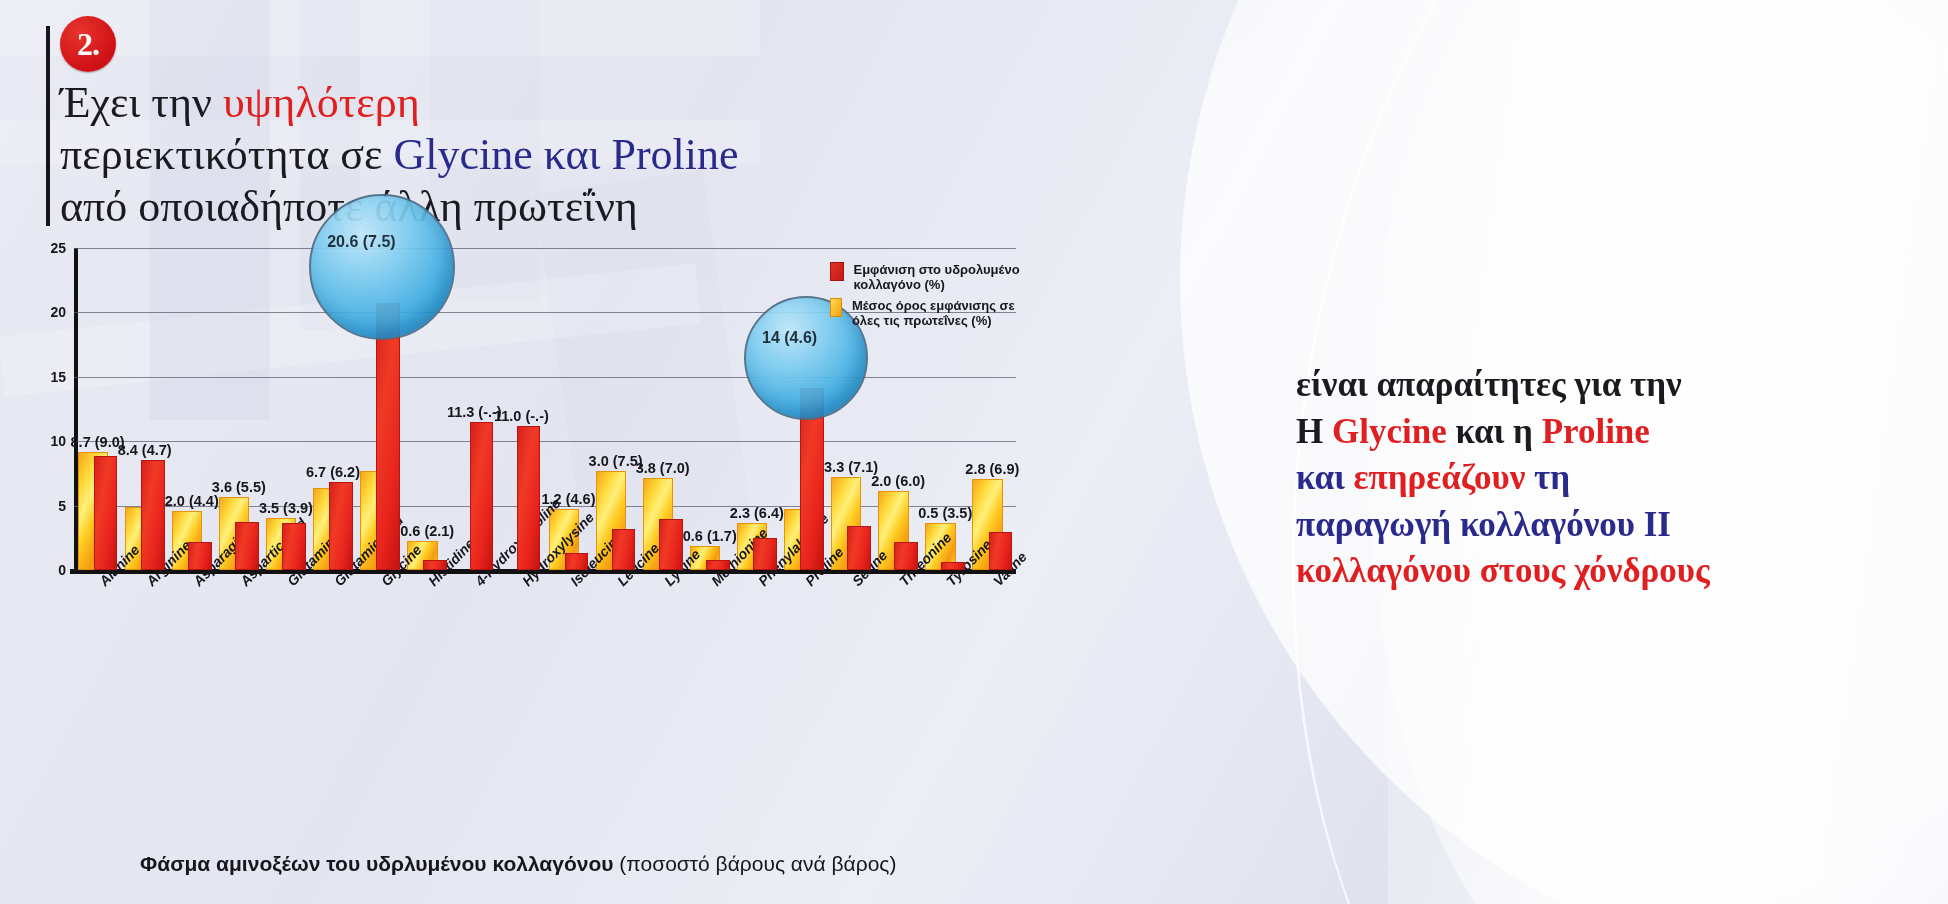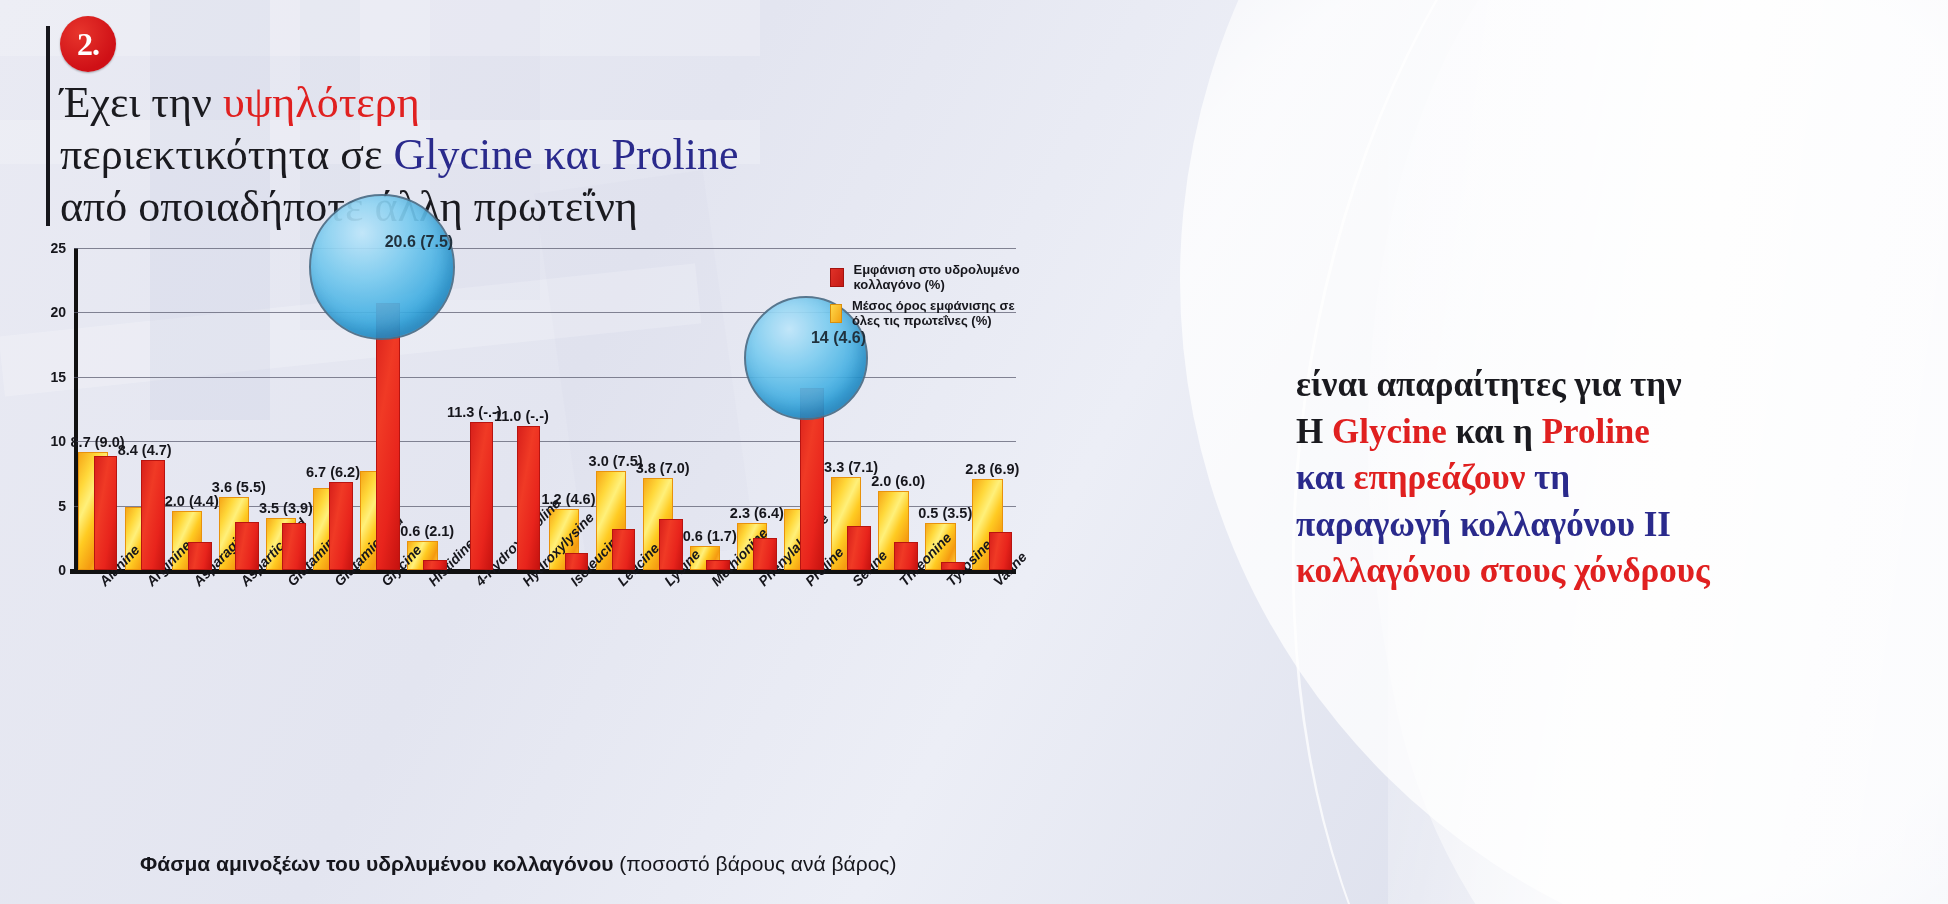--- a/index.html
+++ b/index.html
@@ -68,25 +68,25 @@
   .dlabel{position:absolute;left:50%;transform:translateX(-50%);white-space:nowrap;
     font-size:14.5px;font-weight:bold;color:#16161c;z-index:4;}
   .xlab{position:absolute;white-space:nowrap;font-size:14px;font-weight:bold;
     font-style:italic;color:#16161c;transform-origin:left top;transform:rotate(-46deg);}
   
   .bubble{position:absolute;border-radius:50%;z-index:3;
     background:radial-gradient(circle at 36% 26%,#bfe6fa 0%,#7ecdf0 32%,#2fa5de 72%,#1d7fbd 100%);
     border:2px solid #4b6d86;
     box-shadow:inset -6px -8px 14px rgba(0,60,110,.25);
     opacity:.92;}
-  .bubble .btext{position:absolute;left:16px;right:0;top:26%;text-align:right;
+  .bubble .btext{position:absolute;left:16px;right:0;top:26%;text-align:left;
     font-size:16px;font-weight:bold;color:#10222e;}
   
   #legend{position:absolute;left:810px;top:22px;z-index:6;}
-  .leg-row{display:flex;align-items:center;margin-bottom:6px;}
+  .leg-row{display:flex;margin-bottom:6px;}
   .leg-swatch{width:17px;height:17px;margin-right:10px;border:1px solid #9a3b30;}
   .leg-swatch.red{background:linear-gradient(115deg,#e03127,#c51a15);border-color:#a3130f;}
   .leg-swatch.yel{background:linear-gradient(115deg,#ffd84a,#f2a213);border-color:#d98f0c;}
   .leg-text{font-size:13px;color:#16161c;font-weight:600;}
   
   #caption{position:absolute;left:140px;top:852px;font-size:21px;color:#16161c;}
   #caption b{font-weight:bold;}
   
   #sidetext{position:absolute;left:1296px;top:362px;width:640px;
     font-family:"Liberation Serif",serif;font-weight:bold;font-size:35px;line-height:1.33;

